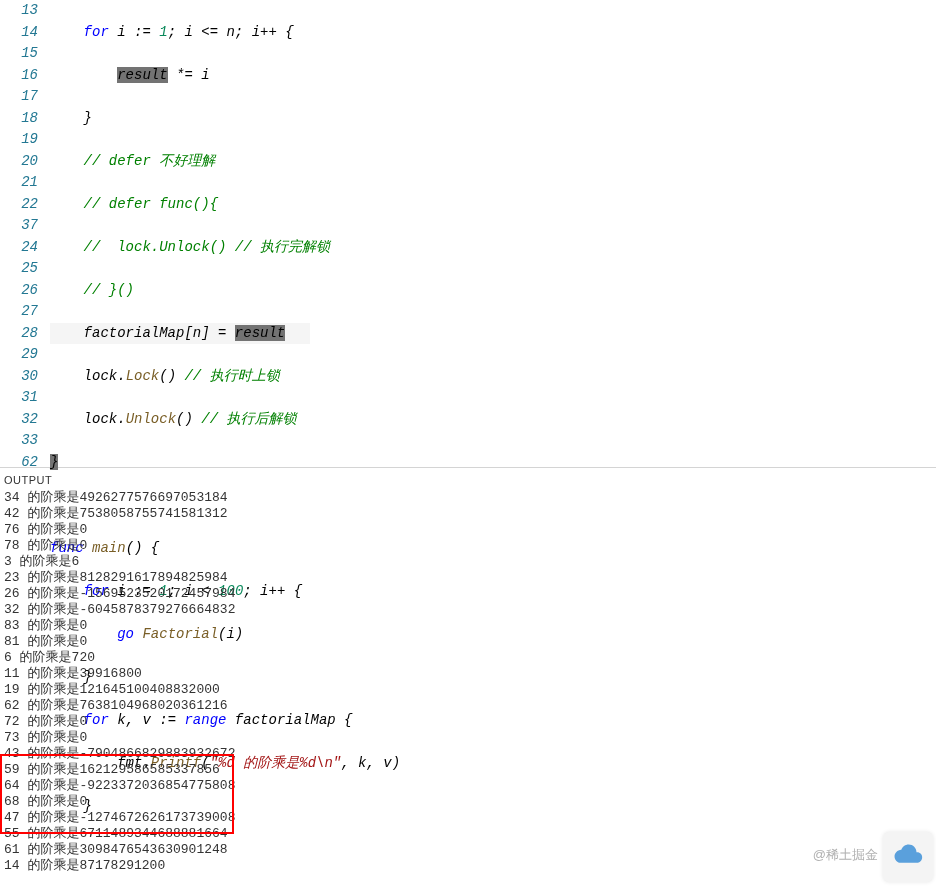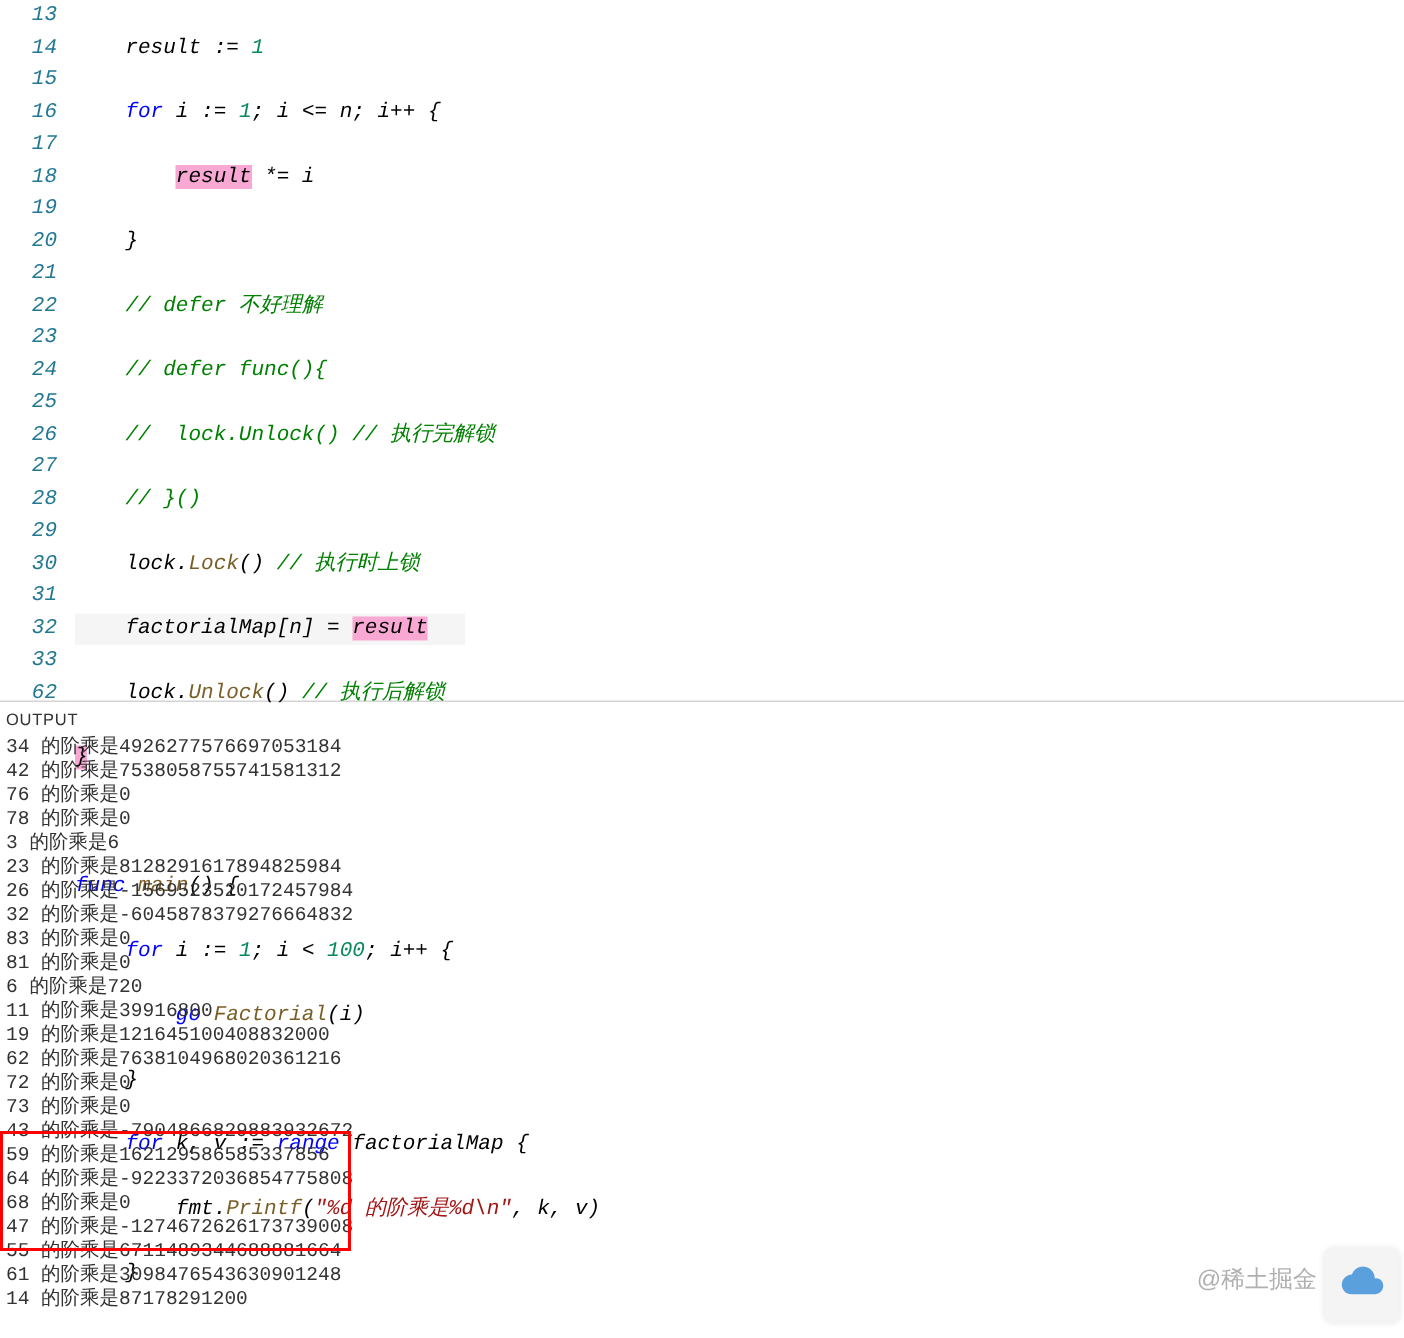--- a/index.html
+++ b/index.html
@@ -34,21 +34,21 @@
   white-space: pre;
   color: #000000;
 }
 .code .line { height: 21.5px; }
 .code .hl-line { background: #f5f5f5; display:inline-block; min-width:260px;}
 .kw { color: #0000ff; }
 .num { color: #09885a; }
 .str { color: #a31515; }
 .cmt { color: #008000; }
 .fn { color: #795e26; }
-.sel { background: #f9a8d4; }
+.sel { background: #737373; }
 .output-panel {
   border-top: 1px solid #d4d4d4;
   height: 532px;
   background: #ffffff;
   overflow: hidden;
 }
 .output-title {
   font-family: -apple-system, "Segoe UI", sans-serif;
   font-size: 11px;
   color: #333333;
@@ -66,21 +66,21 @@
 .redbox {
   position: absolute;
   border: 2px solid #ff0000;
   pointer-events: none;
 }
 .watermark {
   position:absolute;
   right: 58px;
   bottom: 28px;
   color:#b0b0b0;
-  font-size:16px;
+  font-size:13px;
   font-family: sans-serif;
 }
 .logo {
   position:absolute;
   right: 3px;
   bottom: 10px;
   width: 50px;
   height: 50px;
   background:#f4f4f4;
   border-radius:6px;
@@ -99,44 +99,43 @@
       <div class="ln">13</div>
       <div class="ln">14</div>
       <div class="ln">15</div>
       <div class="ln">16</div>
       <div class="ln">17</div>
       <div class="ln">18</div>
       <div class="ln">19</div>
       <div class="ln">20</div>
       <div class="ln">21</div>
       <div class="ln">22</div>
-      <div class="ln">23</div>
+      <div class="ln">37</div>
       <div class="ln">24</div>
       <div class="ln">25</div>
       <div class="ln">26</div>
       <div class="ln">27</div>
       <div class="ln">28</div>
       <div class="ln">29</div>
       <div class="ln">30</div>
       <div class="ln">31</div>
       <div class="ln">32</div>
       <div class="ln">33</div>
       <div class="ln">62</div>
     </div>
   <div class="code">
-<div class="line"><span>    </span><span>result := </span><span class="num">1</span></div>
 <div class="line"><span>    </span><span class="kw">for</span><span> i := </span><span class="num">1</span><span>; i &lt;= n; i++ {</span></div>
 <div class="line"><span>        </span><span class="sel">result</span><span> *= i</span></div>
 <div class="line"><span>    </span><span>}</span></div>
 <div class="line"><span>    </span><span class="cmt">// defer 不好理解</span></div>
 <div class="line"><span>    </span><span class="cmt">// defer func(){</span></div>
 <div class="line"><span>    </span><span class="cmt">//  lock.Unlock() // 执行完解锁</span></div>
 <div class="line"><span>    </span><span class="cmt">// }()</span></div>
+<div class="line"><span class="hl-line"><span>    </span><span>factorialMap[n] = </span><span class="sel">result</span></span></div>
 <div class="line"><span>    </span><span>lock.</span><span class="fn">Lock</span><span>() </span><span class="cmt">// 执行时上锁</span></div>
-<div class="line"><span class="hl-line"><span>    </span><span>factorialMap[n] = </span><span class="sel">result</span></span></div>
 <div class="line"><span>    </span><span>lock.</span><span class="fn">Unlock</span><span>() </span><span class="cmt">// 执行后解锁</span></div>
 <div class="line"><span class="sel">}</span></div>
 <div class="line"></div>
 <div class="line"><span class="kw">func</span><span> </span><span class="fn">main</span><span>() {</span></div>
 <div class="line"><span>    </span><span class="kw">for</span><span> i := </span><span class="num">1</span><span>; i &lt; </span><span class="num">100</span><span>; i++ {</span></div>
 <div class="line"><span>        </span><span class="kw">go</span><span> </span><span class="fn">Factorial</span><span>(i)</span></div>
 <div class="line"><span>    </span><span>}</span></div>
 <div class="line"><span>    </span><span class="kw">for</span><span> k, v := </span><span class="kw">range</span><span> factorialMap {</span></div>
 <div class="line"><span>        </span><span>fmt.</span><span class="fn">Printf</span><span>(</span><span class="str">"%d 的阶乘是%d\n"</span><span>, k, v)</span></div>
 <div class="line"><span>    </span><span>}</span></div>

